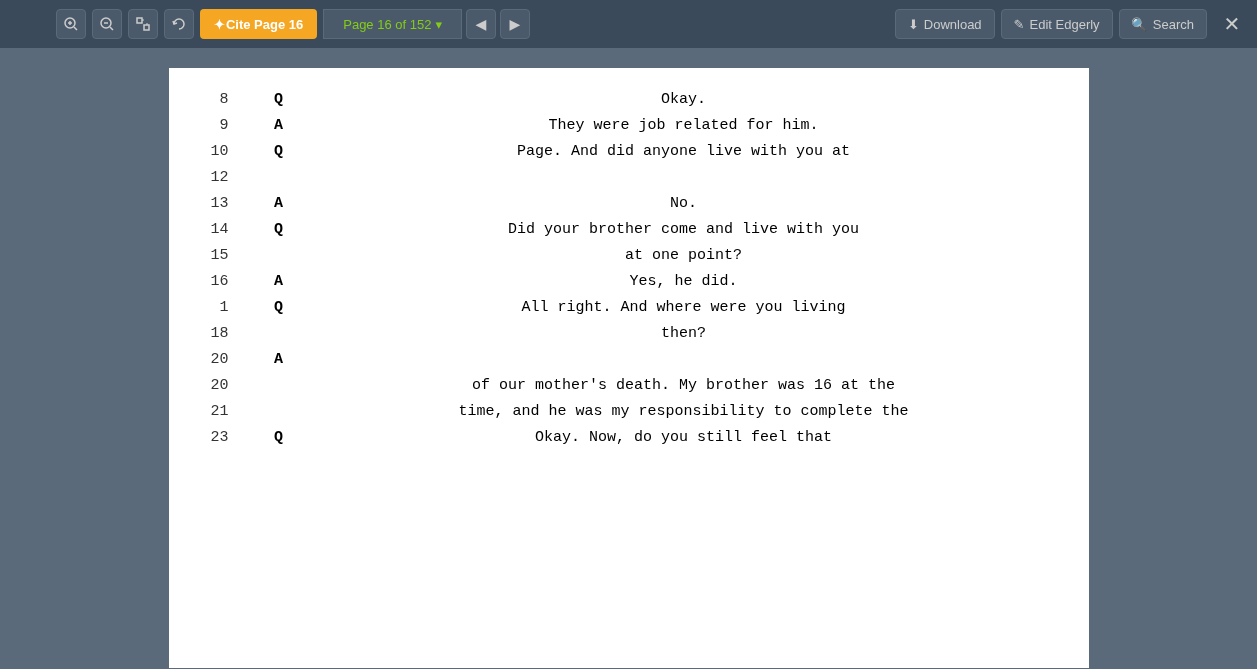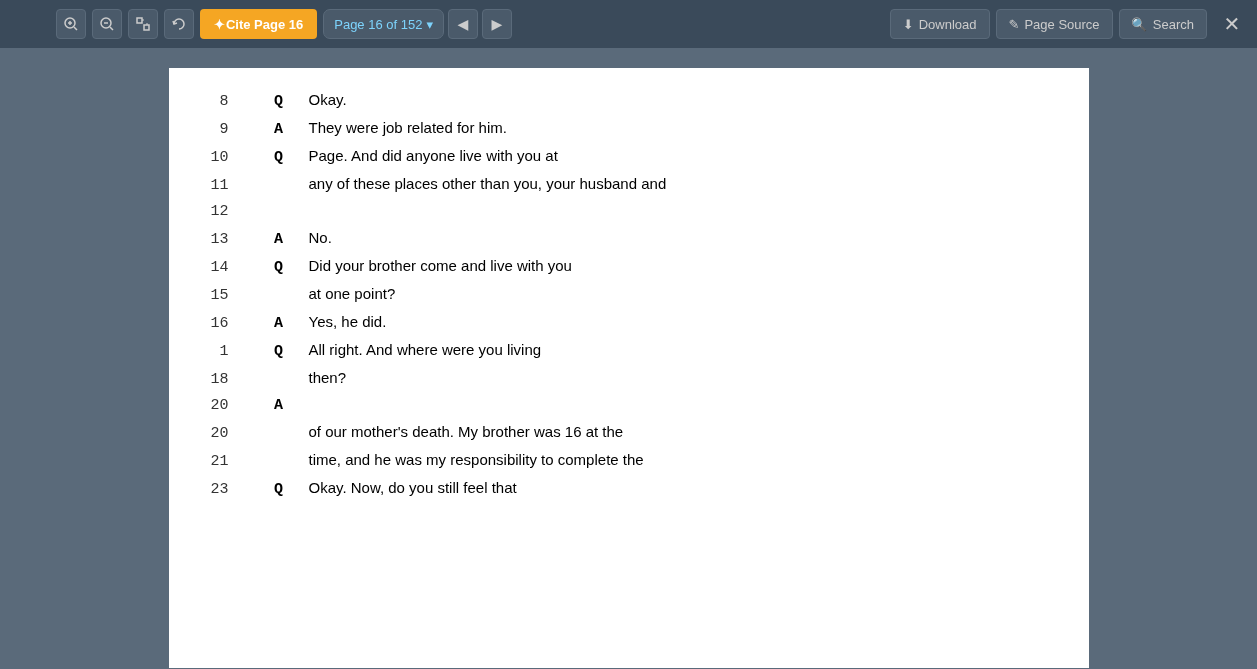--- a/index.html
+++ b/index.html
@@ -58,24 +58,24 @@
       display: flex;
       align-items: center;
       gap: 5px;
     }
 
     .toolbar-spacer { flex: 1; }
 
     .btn-page-nav {
       background: #4a5a6a;
       border: 1px solid #5a6a7a;
-      border-radius: 7px;
-      height: 30px;
-      padding: 0 10px;
-      color: #7dd3fc;
+      border-radius: 0;
+      height: 30px;
+      padding: 0 19px;
+      color: #84cc16;
       font-size: 13px;
       cursor: pointer;
       display: flex;
       align-items: center;
       gap: 4px;
     }
 
     .page-arrow-btn {
       background: #4a5a6a;
       border: 1px solid #5a6a7a;
@@ -155,21 +155,22 @@
 
     .line-speaker {
       width: 60px;
       text-align: center;
       flex-shrink: 0;
       font-family: 'Courier New', Courier, monospace;
     }
 
     .line-text {
       flex: 1;
-      font-family: Liberation Sans, sans-serif;
+      font-family: Liberation Mono, monospace;
+      text-align: center;
     }
   </style>
 </head>
 <body>
 
 <div id="toolbar">
   <span class="toolbar-zoom-label"></span>
 
   <button class="toolbar-icon-btn" title="Zoom In">
     <svg width="14" height="14" viewBox="0 0 14 14" fill="none">
@@ -226,21 +227,21 @@
 
   <div class="toolbar-spacer"></div>
 
   <button class="btn-toolbar-action">
     <span>⬇</span>
     <span style="margin-left:0;text-align:right;">Download</span>
   </button>
 
   <button class="btn-toolbar-action">
     <span>✎</span>
-    <span>Page Source</span>
+    <span>Edit Edgerly</span>
   </button>
 
   <button class="btn-toolbar-action">
     <span>🔍</span>
     <span>Search</span>
   </button>
 
   <button class="close-btn">
     <span>✕</span>
   </button>
@@ -258,25 +259,20 @@
         <span class="line-num">9</span>
         <span class="line-speaker"><b>A</b></span>
         <span class="line-text">They were job related for him.</span>
       </div>
       <div class="line-row">
         <span class="line-num">10</span>
         <span class="line-speaker"><b>Q</b></span>
         <span class="line-text">Page.  And did anyone live with you at</span>
       </div>
       <div class="line-row">
-        <span class="line-num">11</span>
-        <span class="line-speaker"></span>
-        <span class="line-text">any of these places other than you, your husband and</span>
-      </div>
-      <div class="line-row">
         <span class="line-num">12</span>
         <span class="line-speaker"></span>
       </div>
       <div class="line-row">
         <span class="line-num">13</span>
         <span class="line-speaker"><b>A</b></span>
         <span class="line-text">No.</span>
       </div>
       <div class="line-row">
         <span class="line-num">14</span>

